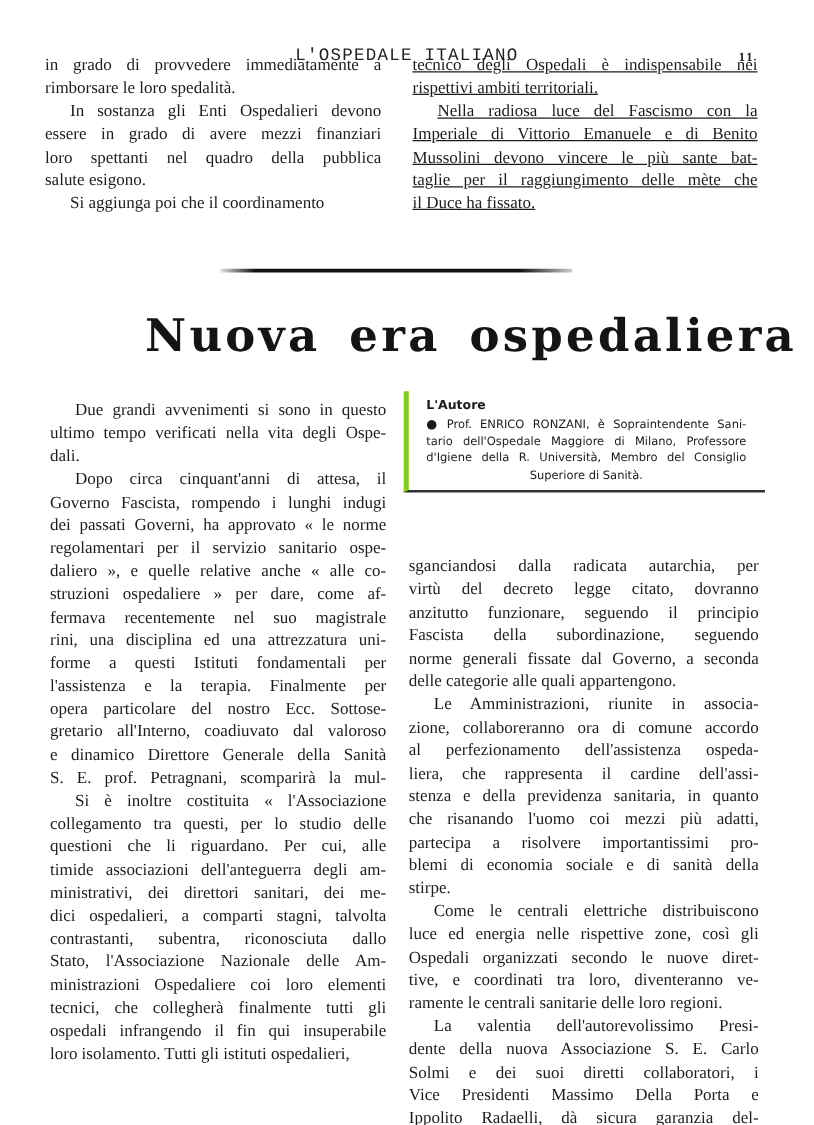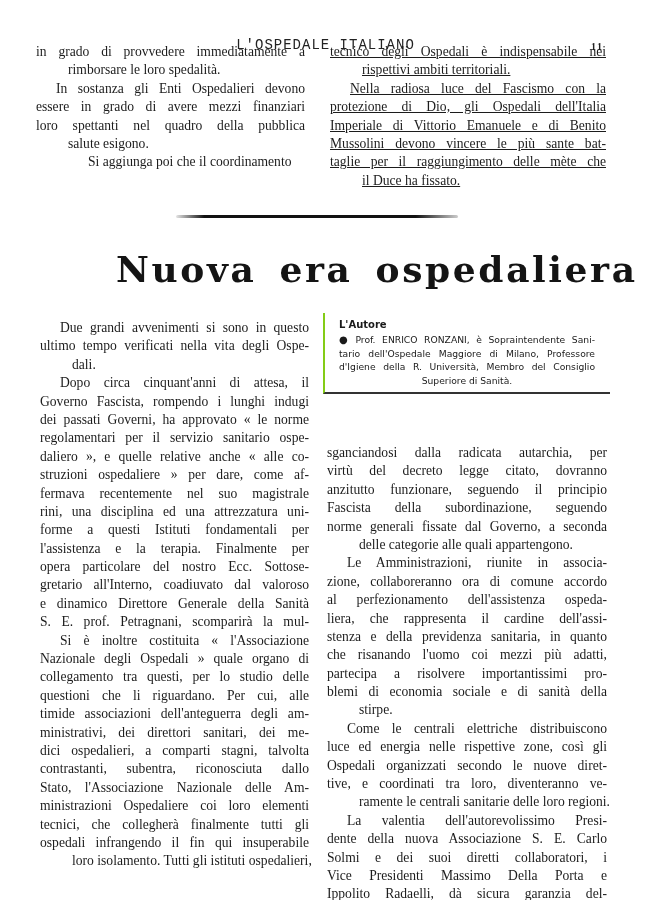--- a/index.html
+++ b/index.html
@@ -25,40 +25,40 @@
       position: absolute;
       font-family: "Liberation Serif", serif;
       font-size: 13.6px; line-height: 18.4px;
       color: #1c1c1c;
     }
     .col .line {
       display: block; white-space: nowrap;
       text-align: justify; text-align-last: justify;
       height: 18.4px;
     }
-    .col .line.last { text-align-last: left; margin-left: 32px; }
+    .col .line.last { text-align-last: left; }
     .col .line.indent { padding-left: 20px; }
     #top-left { left: 36px; top: 43px; width: 269px; }
     #top-right { left: 330px; top: 43px; width: 276px; text-decoration: underline; }
     .divider {
       position: absolute; left: 176px; top: 215px; width: 282px; height: 3px;
       background: linear-gradient(to right, rgba(0,0,0,0.1), #111 10%, #111 85%, rgba(0,0,0,0.2));
       border-radius: 2px;
     }
     .title {
       position: absolute; left: 116px; top: 248px; width: 500px;
       font-family: "DejaVu Serif", serif; font-weight: bold;
       font-size: 36px; letter-spacing: 2.6px; word-spacing: 8px;
       color: #141414; white-space: nowrap;
     }
     #body-left { left: 40px; top: 319px; width: 269px; }
     #body-right { left: 327px; top: 444px; width: 280px; }
     .author-box {
       position: absolute; left: 323px; top: 313px; width: 285px; height: 79px;
-      border-left: 2px solid #84cc16; border-bottom: 2px solid #333;
+      border-left: 4px solid #84cc16; border-bottom: 2px solid #333;
     }
     .author-label {
       position: absolute; left: 14px; top: 6px;
       font-family: "DejaVu Sans", sans-serif; font-weight: bold;
       font-size: 10px; color: #1a1a1a;
     }
     .author-text {
       position: absolute; left: 14px; top: 20px; width: 256px;
       font-family: "DejaVu Sans", sans-serif; font-weight: normal;
       font-size: 9.2px; line-height: 13.5px; color: #1a1a1a;
@@ -79,21 +79,20 @@
     <span class="line indent">In sostanza gli Enti Ospedalieri devono</span>
     <span class="line">essere in grado di avere mezzi finanziari</span>
     <span class="line">loro spettanti nel quadro della pubblica</span>
     <span class="line last">salute esigono.</span>
     <span class="line indent last">Si aggiunga poi che il coordinamento</span>
   </div>
 <div class="col" id="top-right">
     <span class="line">tecnico degli Ospedali è indispensabile nei</span>
     <span class="line last">rispettivi ambiti territoriali.</span>
     <span class="line indent">Nella radiosa luce del Fascismo con la</span>
-    <span class="line">protezione di Dio, gli Ospedali dell'Italia</span>
     <span class="line">Imperiale di Vittorio Emanuele e di Benito</span>
     <span class="line">Mussolini devono vincere le più sante bat-</span>
     <span class="line">taglie per il raggiungimento delle mète che</span>
     <span class="line last">il Duce ha fissato.</span>
   </div>
 
 <div class="divider"></div>
 
 <h1 class="title" style="margin:0;">Nuova era ospedaliera</h1>
 
@@ -109,21 +108,20 @@
     <span class="line">struzioni ospedaliere » per dare, come af-</span>
     <span class="line">fermava recentemente nel suo magistrale</span>
     <span class="line">rini, una disciplina ed una attrezzatura uni-</span>
     <span class="line">forme a questi Istituti fondamentali per</span>
     <span class="line">l'assistenza e la terapia. Finalmente per</span>
     <span class="line">opera particolare del nostro Ecc. Sottose-</span>
     <span class="line">gretario all'Interno, coadiuvato dal valoroso</span>
     <span class="line">e dinamico Direttore Generale della Sanità</span>
     <span class="line">S. E. prof. Petragnani, scomparirà la mul-</span>
     <span class="line indent">Si è inoltre costituita « l'Associazione</span>
-    <span class="line">Nazionale degli Ospedali » quale organo di</span>
     <span class="line">collegamento tra questi, per lo studio delle</span>
     <span class="line">questioni che li riguardano. Per cui, alle</span>
     <span class="line">timide associazioni dell'anteguerra degli am-</span>
     <span class="line">ministrativi, dei direttori sanitari, dei me-</span>
     <span class="line">dici ospedalieri, a comparti stagni, talvolta</span>
     <span class="line">contrastanti, subentra, riconosciuta dallo</span>
     <span class="line">Stato, l'Associazione Nazionale delle Am-</span>
     <span class="line">ministrazioni Ospedaliere coi loro elementi</span>
     <span class="line">tecnici, che collegherà finalmente tutti gli</span>
     <span class="line">ospedali infrangendo il fin qui insuperabile</span>

